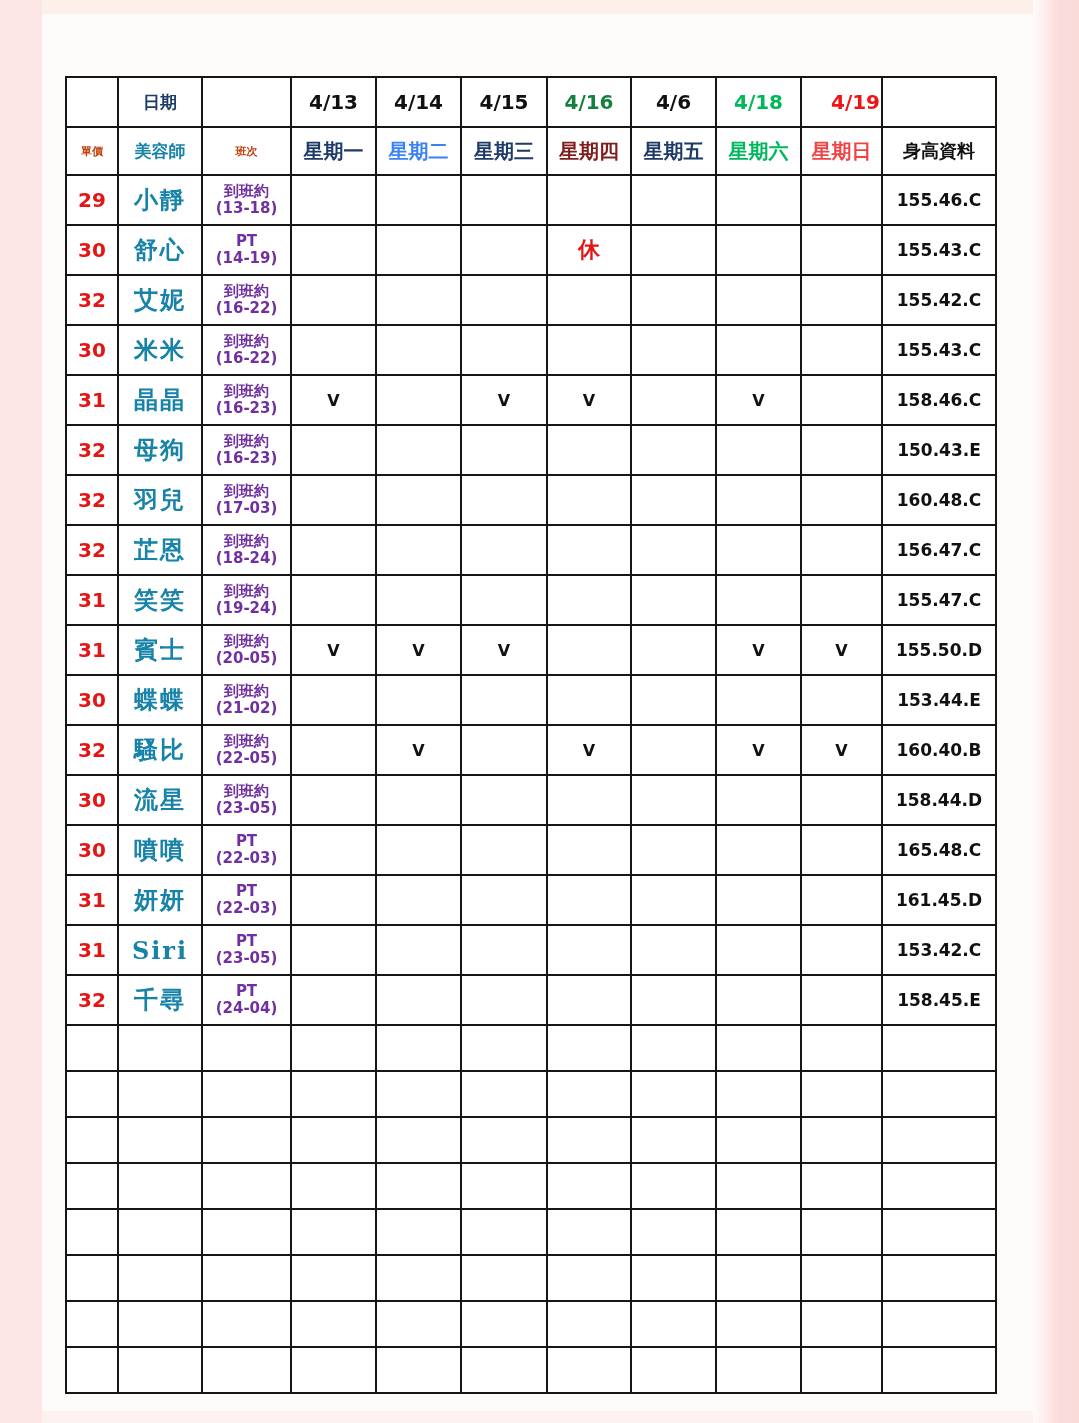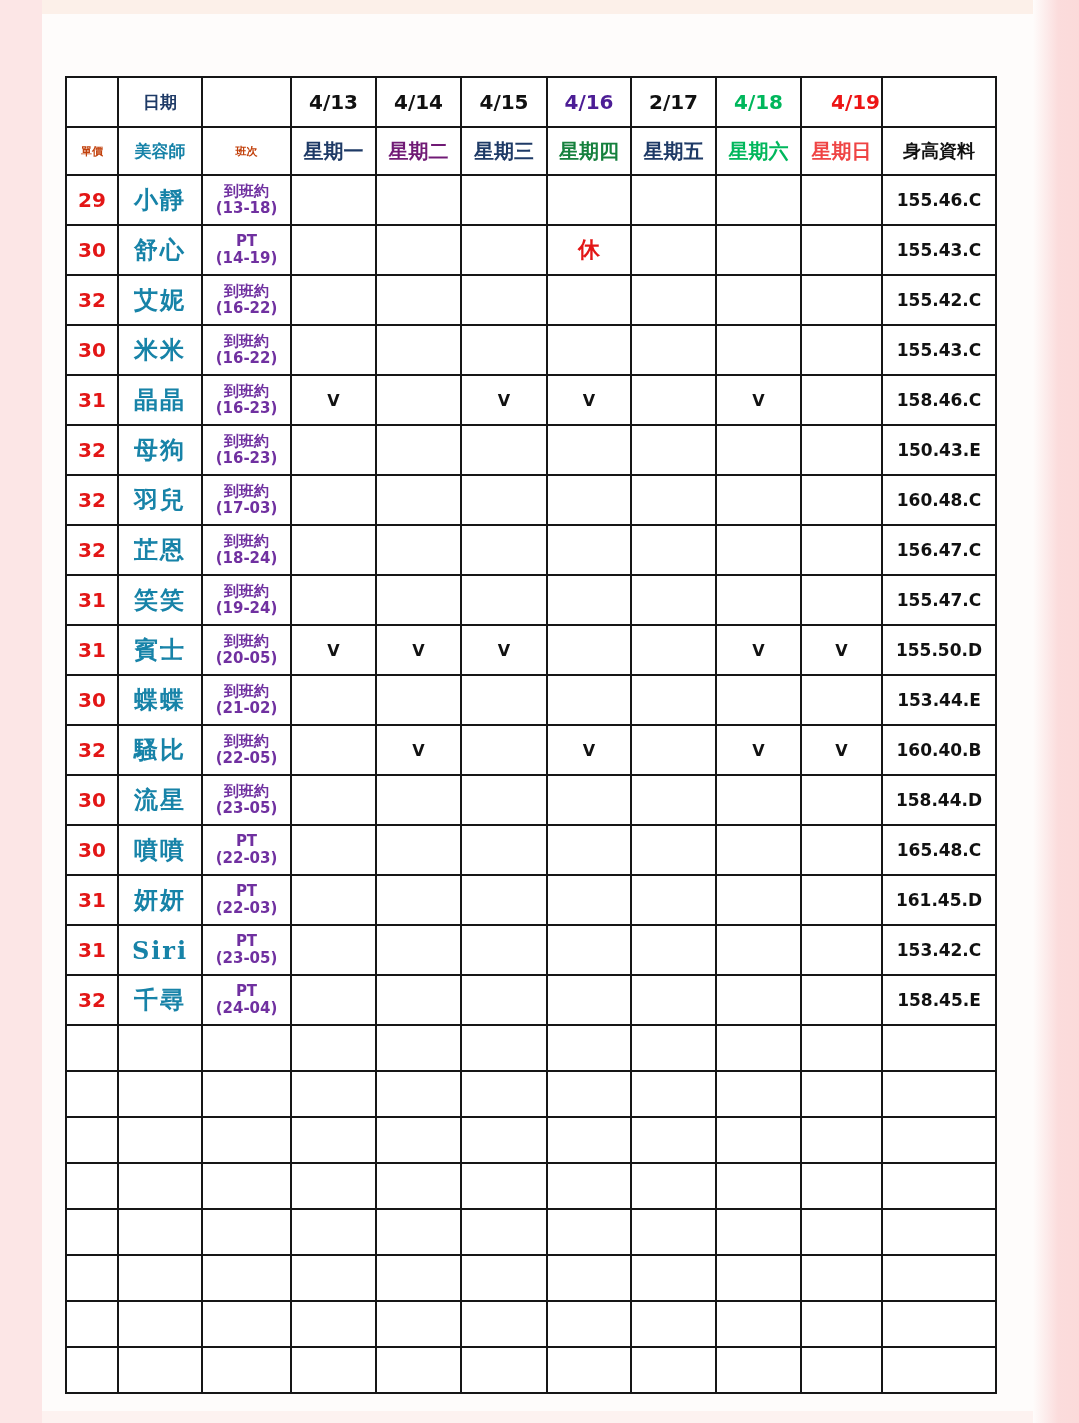--- a/index.html
+++ b/index.html
@@ -68,34 +68,34 @@
       <col style="width:114px">
   </colgroup>
   <tbody>
     <tr class="hdr1">
       <td></td>
       <td class="cjk lbl-navy">日期</td>
       <td></td>
       <td class="date-h" style="color: rgb(17, 17, 17);">4/13</td>
         <td class="date-h" style="color: rgb(17, 17, 17);">4/14</td>
         <td class="date-h" style="color: rgb(17, 17, 17);">4/15</td>
-        <td class="date-h" style="color: #4c1d95;">4/16</td>
-        <td class="date-h" style="color: rgb(17, 17, 17);">2/17</td>
+        <td class="date-h" style="color: #15803d;">4/16</td>
+        <td class="date-h" style="color: rgb(17, 17, 17);">4/6</td>
         <td class="date-h" style="color: rgb(0, 183, 92);">4/18</td>
         <td class="date-h" style="color: rgb(237, 21, 21); padding-left: 28px;">4/19</td>
         <td></td>
     </tr>
     <tr class="hdr2">
       <td class="cjk lbl-purple">單價</td>
       <td class="cjk lbl-teal">美容師</td>
       <td class="cjk lbl-purple">班次</td>
       <td class="weekday-h" style="color: rgb(30, 58, 102);">星期一</td>
-        <td class="weekday-h" style="color: #701a75;">星期二</td>
+        <td class="weekday-h" style="color: #3b82f6;">星期二</td>
         <td class="weekday-h" style="color: rgb(30, 58, 102);">星期三</td>
-        <td class="weekday-h" style="color: #15803d; margin-top: 34px;">星期四</td>
+        <td class="weekday-h" style="color: #7f1d1d; margin-top: 34px;">星期四</td>
         <td class="weekday-h" style="color: rgb(30, 58, 102);">星期五</td>
         <td class="weekday-h" style="color: rgb(0, 183, 92); margin-left: 9px;">星期六</td>
         <td class="weekday-h" style="color: #ef4444;">星期日</td>
         <td class="cjk lbl-black">身高資料</td>
     </tr>
   </tbody>
   <tbody>
       <tr class="data-row">
     <td class="price">29</td>
     <td class="name">小靜</td>

